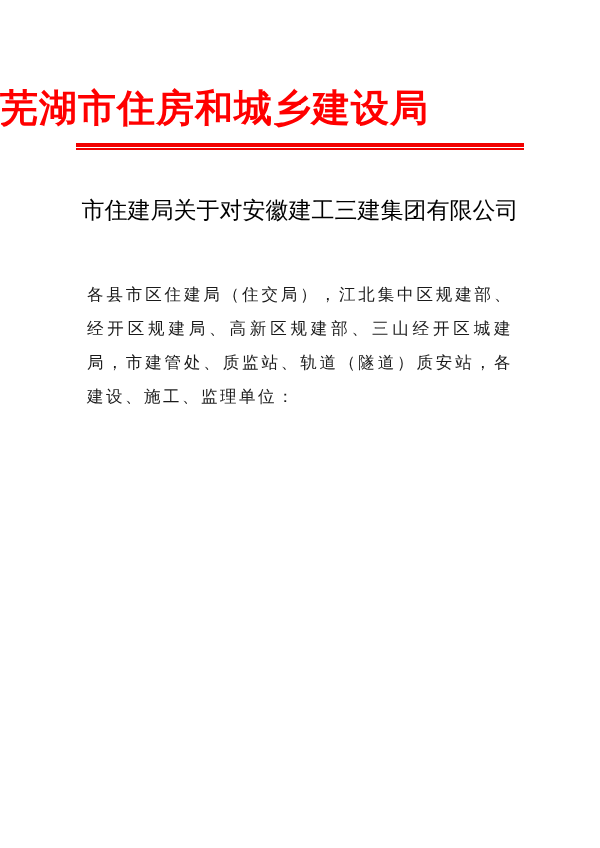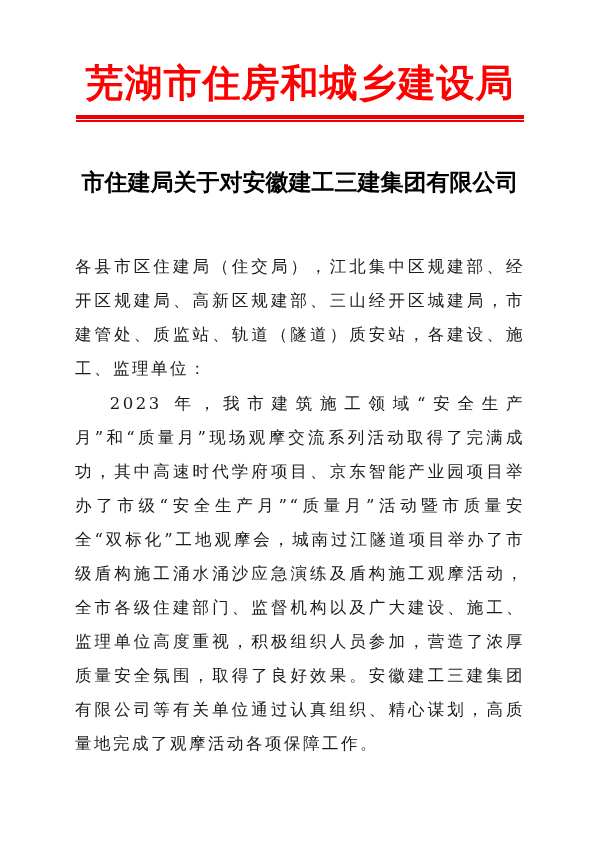--- a/index.html
+++ b/index.html
@@ -10,57 +10,58 @@
   .page {
     position: relative;
     width: 600px;
     height: 848px;
     background: #ffffff;
     font-family: "DejaVu Serif", "Liberation Serif", serif;
     overflow: hidden;
     margin: 0 auto;
   }
   .agency-name {
-    margin-top: 62px;
-    text-align: center;
+    margin-top: 90px;
+    text-align: left;
     color: #ff0000;
     font-weight: bold;
     font-size: 38px;
     line-height: 1.1;
     letter-spacing: 1px;
     white-space: nowrap;
+    font-family: Liberation Mono, monospace;
   }
   .red-divider {
     margin: 11px auto 0 auto;
     width: 448px;
     height: 7px;
     box-sizing: border-box;
     border-top: 4px solid #f20000;
     border-bottom: 2px solid #f20000;
     background: #ffffff;
   }
   .doc-title {
     margin-top: 40px;
     text-align: center;
     color: #000000;
-    font-weight: bold;
+    font-weight: normal;
     font-size: 23px;
     line-height: 40px;
   }
   .doc-body {
     margin: 48px auto 0 auto;
     width: 452px;
     color: #1a1a1a;
     font-size: 16.5px;
     line-height: 34px;
     text-align: justify;
     letter-spacing: 2.5px;
   }
   .doc-body p {
-    margin: 1px;
+    margin: 13px;
     padding: 0;
   }
   .doc-body p.indent {
     text-indent: 2.1em;
   }
 </style>
 </head>
 <body>
 
 <div class="page">
@@ -68,16 +69,15 @@
   <div class="agency-name">芜湖市住房和城乡建设局</div>
 
   <div class="red-divider"></div>
 
   <div class="doc-title">
     <div>市住建局关于对安徽建工三建集团有限公司</div>
   </div>
 
   <div class="doc-body">
     <p>各县市区住建局（住交局），江北集中区规建部、经开区规建局、高新区规建部、三山经开区城建局，市建管处、质监站、轨道（隧道）质安站，各建设、施工、监理单位：</p>
-    <p class="indent">2023 年，我市建筑施工领域“安全生产月”和“质量月”现场观摩交流系列活动取得了完满成功，其中高速时代学府项目、京东智能产业园项目举办了市级“安全生产月”“质量月”活动暨市质量安全“双标化”工地观摩会，城南过江隧道项目举办了市级盾构施工涌水涌沙应急演练及盾构施工观摩活动，全市各级住建部门、监督机构以及广大建设、施工、监理单位高度重视，积极组织人员参加，营造了浓厚质量安全氛围，取得了良好效果。安徽建工三建集团有限公司等有关单位通过认真组织、精心谋划，高质量地完成了观摩活动各项保障工作。</p>
   </div>
 
 </div>
 
 </body></html>

